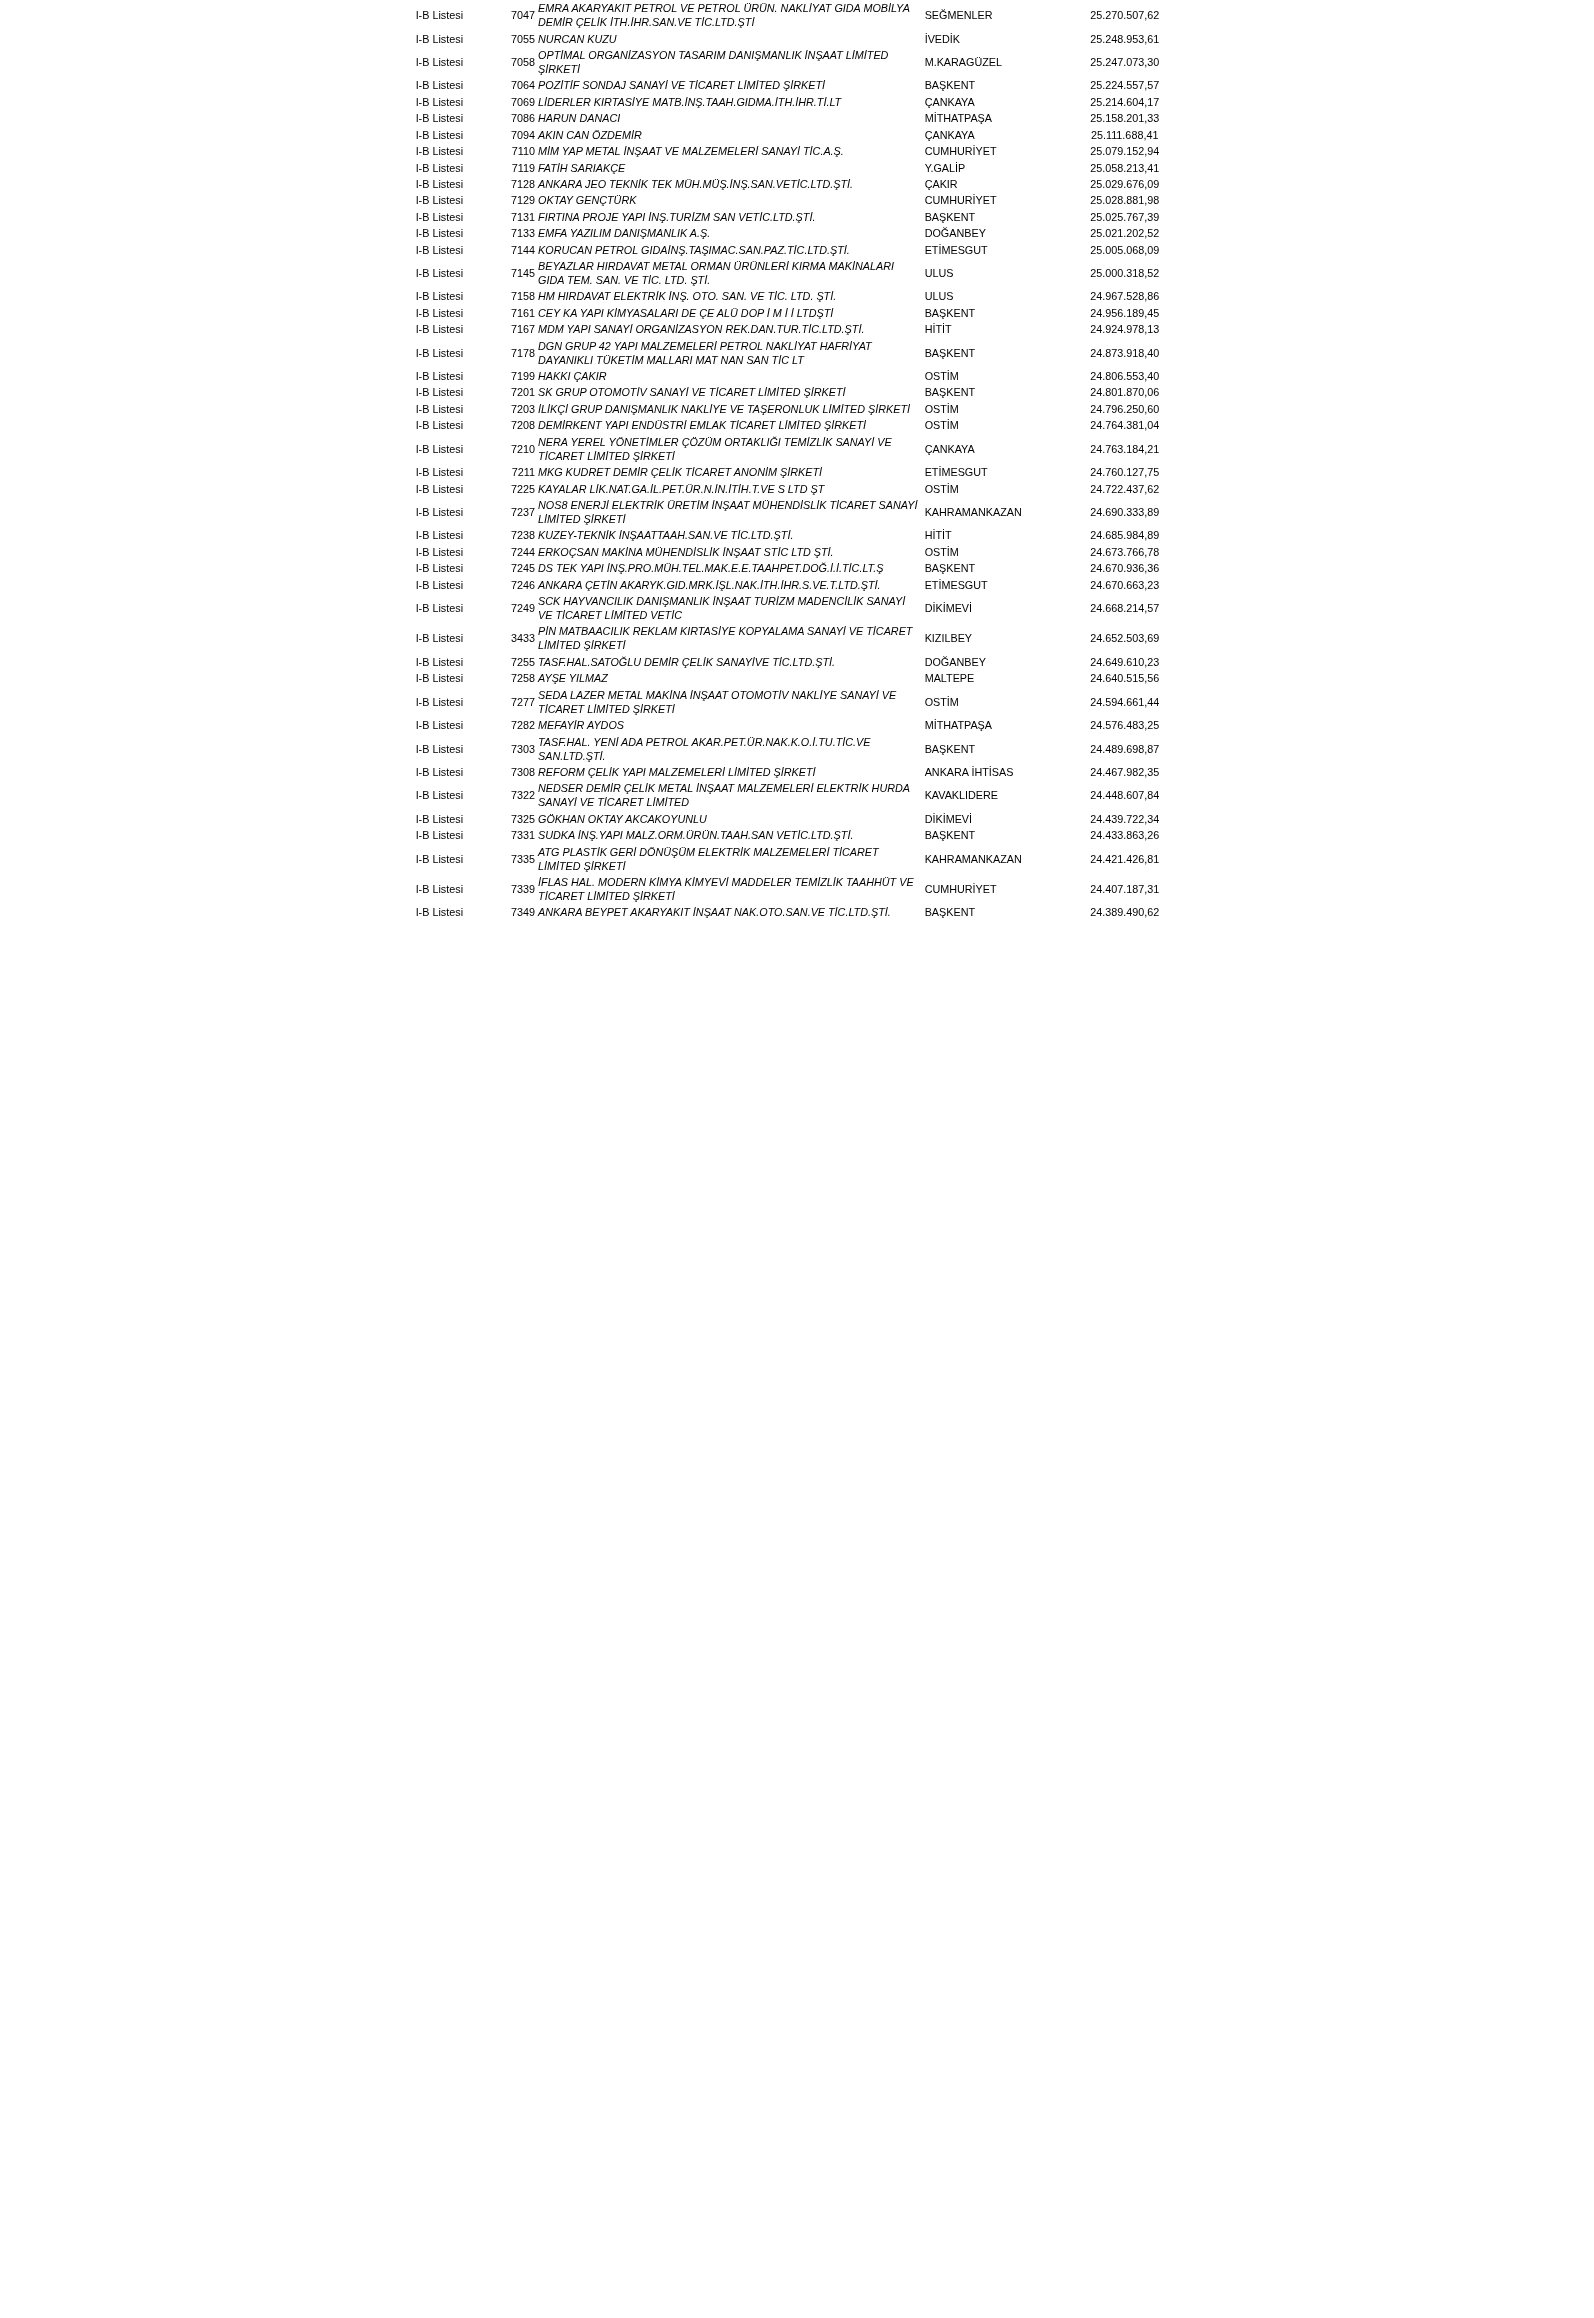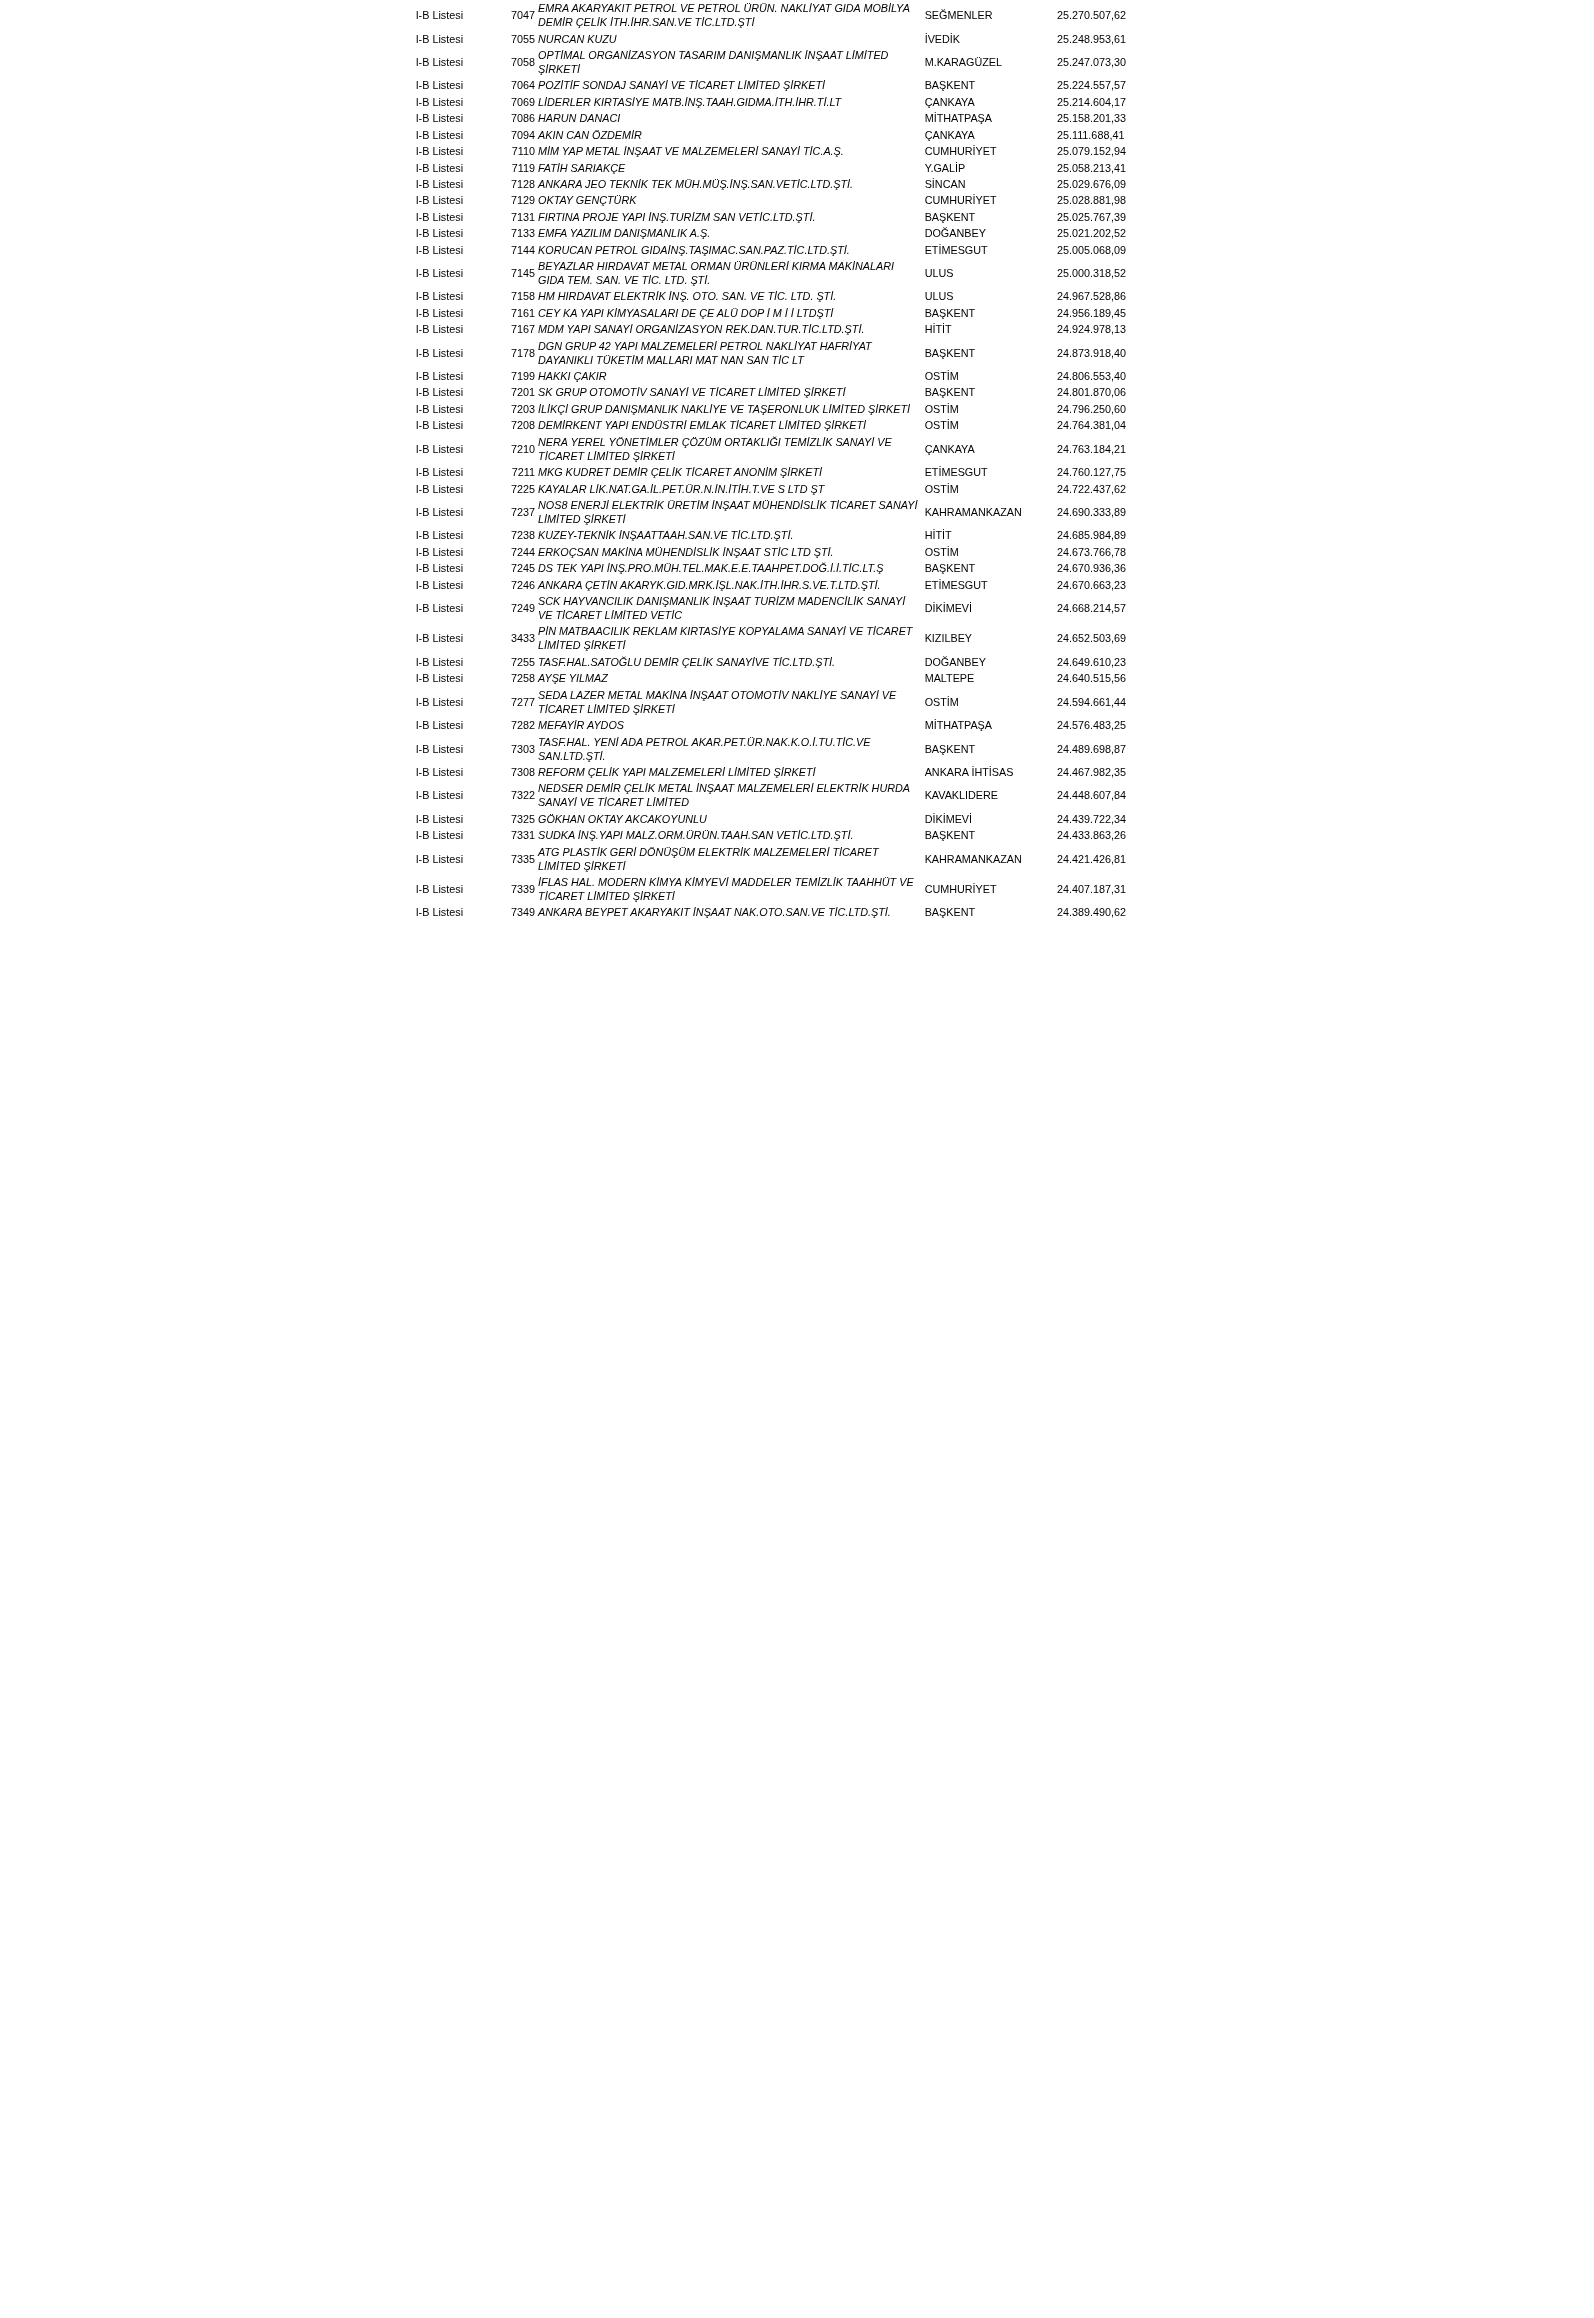--- a/index.html
+++ b/index.html
@@ -57,21 +57,21 @@
     padding-right: 7.6px;
     font-style: italic;
   }
   td.office-cell {
     text-align: left;
     white-space: nowrap;
     padding-left: 4.6px;
     margin-top: 12px;
   }
   td.amount-cell {
-    text-align: left;
+    text-align: center;
     white-space: nowrap;
     padding-right: 12.2px;
   }
 </style>
 </head>
 <body>
 
 <div id="page">
   <table class="debt-table">
     <colgroup>
@@ -142,21 +142,21 @@
           <td class="list-cell">I-B Listesi</td>
           <td class="id-cell">7119</td>
           <td class="name-cell">FATİH SARIAKÇE</td>
           <td class="office-cell">Y.GALİP</td>
           <td class="amount-cell">25.058.213,41</td>
         </tr>
         <tr>
           <td class="list-cell">I-B Listesi</td>
           <td class="id-cell">7128</td>
           <td class="name-cell">ANKARA JEO TEKNİK TEK MÜH.MÜŞ.İNŞ.SAN.VETİC.LTD.ŞTİ.</td>
-          <td class="office-cell">SİNCAN</td>
+          <td class="office-cell">ÇAKIR</td>
           <td class="amount-cell">25.029.676,09</td>
         </tr>
         <tr>
           <td class="list-cell">I-B Listesi</td>
           <td class="id-cell">7129</td>
           <td class="name-cell">OKTAY GENÇTÜRK</td>
           <td class="office-cell">CUMHURİYET</td>
           <td class="amount-cell">25.028.881,98</td>
         </tr>
         <tr>

